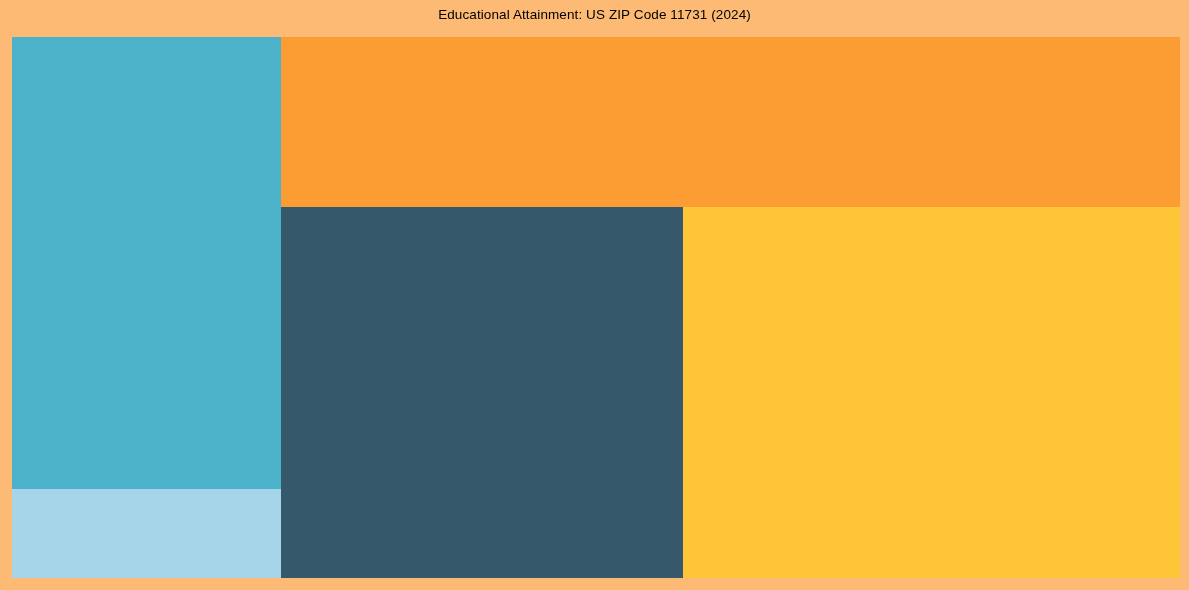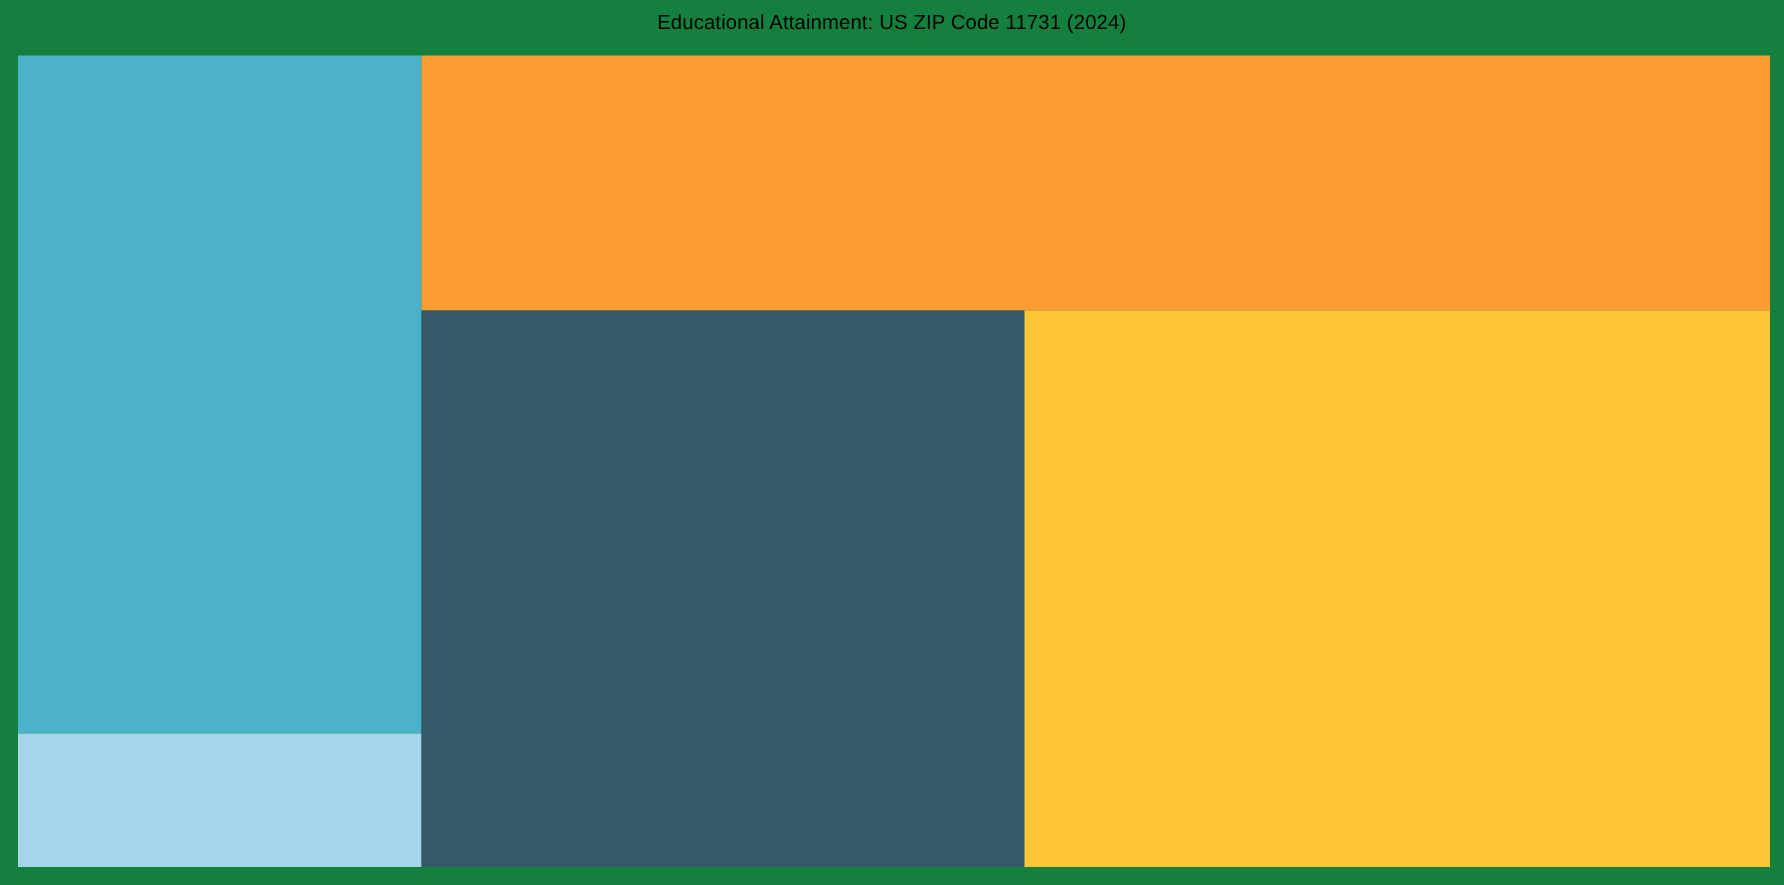--- a/index.html
+++ b/index.html
@@ -41,21 +41,21 @@
   }
   .tile {
     position: absolute;
     box-sizing: border-box;
     overflow: hidden;
   }
 </style>
 </head>
 <body>
 
-<div id="figure" style="background: #15803d;">
+<div id="figure" style="background: #fdba74;">
 
   <div id="chart-title" style="color: rgb(0, 0, 0);">Educational Attainment: US ZIP Code 11731 (2024)</div>
 
   <div id="treemap">
       <div class="tile" style="left: 0px; top: 0px; width: 269px; height: 452px; background: rgb(76, 178, 201);"></div>
       <div class="tile" style="left: 0px; top: 452px; width: 269px; height: 89px; background: rgb(166, 213, 234);"></div>
       <div class="tile" style="left: 269px; top: 0px; width: 899px; height: 170px; background: rgb(251, 157, 51);"></div>
       <div class="tile" style="left: 269px; top: 170px; width: 402px; height: 371px; background: rgb(53, 89, 107);"></div>
       <div class="tile" style="left: 671px; top: 170px; width: 497px; height: 371px; background: rgb(255, 197, 56);"></div>
     </div>

